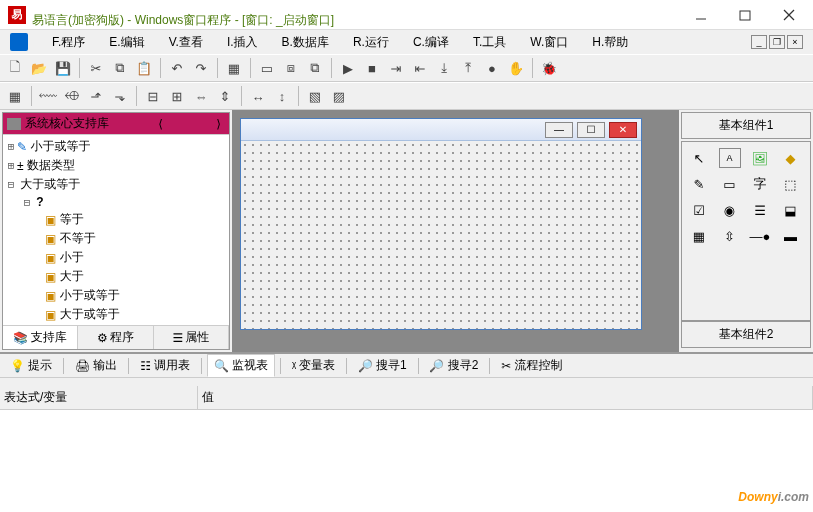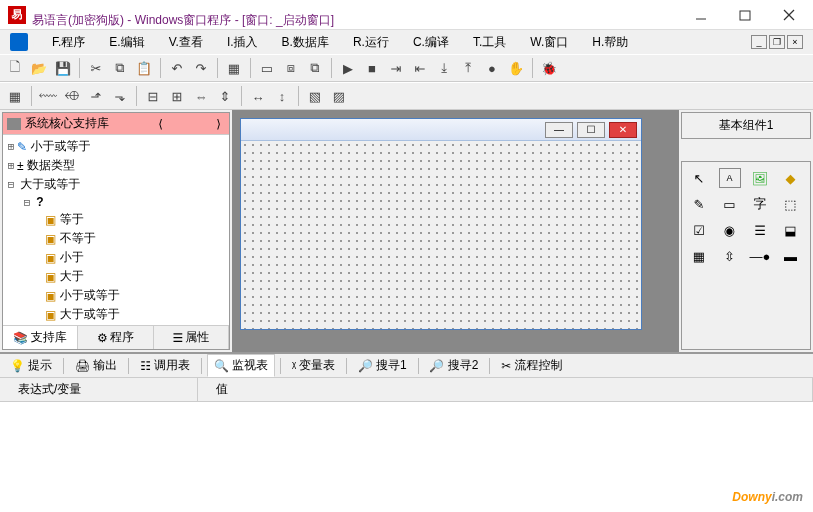--- a/index.html
+++ b/index.html
@@ -1,59 +1,59 @@
 <!DOCTYPE html>
 <html><head>
 <meta charset="utf-8">
 <style>
 * { margin: 0; padding: 0; box-sizing: border-box; font-family: "Microsoft YaHei", SimSun, sans-serif; font-size: 12px; }
 body { width: 813px; height: 512px; background: #f0f0f0; overflow: hidden; position: relative; }
 .titlebar { height: 30px; background: #fff; display: flex; align-items: center; padding: 0 2px; border-bottom: 1px solid #ddd; }
 .titlebar .app-icon { width: 18px; height: 18px; background: #c00; color: #fff; display: flex; align-items: center; justify-content: center; font-weight: bold; margin: 0 6px; font-size: 11px; }
-.titlebar .title { flex: 1; color: #701a75; margin-top: 12px; }
+.titlebar .title { flex: 1; color: #4d7c0f; margin-top: 12px; }
 .titlebar .winbtn { width: 44px; height: 30px; display: flex; align-items: center; justify-content: center; cursor: pointer; }
 .menubar { height: 24px; background: #f0f0f0; display: flex; align-items: center; padding: 0 4px; }
 .menubar .app-icon2 { width: 18px; height: 18px; margin: 0 6px; background: #06c; border-radius: 2px; }
 .menubar .menu { padding: 2px 6px; cursor: pointer; margin-left: 12px; }
 .menubar .mdi-btns { margin-left: auto; display: flex; gap: 2px; padding-right: 6px; }
 .menubar .mdi-btns span { width: 16px; height: 14px; border: 1px solid #888; display: inline-flex; align-items: center; justify-content: center; font-size: 9px; cursor: pointer; }
 .toolbar { height: 28px; background: #f0f0f0; border-top: 1px solid #fff; border-bottom: 1px solid #ccc; display: flex; align-items: center; padding: 0 4px; gap: 2px; }
 .toolbar .tbtn { width: 22px; height: 22px; display: flex; align-items: center; justify-content: center; cursor: pointer; font-size: 13px; color: #444; }
 .toolbar .sep { width: 1px; height: 20px; background: #bbb; margin: 0 3px; }
 .main-area { display: flex; height: calc(100% - 30px - 24px - 28px - 28px - 160px); }
 .left-panel { width: 228px; border: 1px solid #999; background: #fff; display: flex; flex-direction: column; margin: 2px; }
-.left-panel .treehdr { background: #fca5a5; border-bottom: 1px solid #ccc; padding: 2px 4px; display: flex; align-items: center; }
+.left-panel .treehdr { background: #be185d; border-bottom: 1px solid #ccc; padding: 2px 4px; display: flex; align-items: center; }
 .left-panel .treehdr .hicon { width: 14px; height: 12px; background: #888; margin-right: 4px; }
 .left-panel .treehdr .hx { margin-left: auto; cursor: pointer; padding: 0 4px; }
 .tree { flex: 1; overflow: auto; padding: 2px; }
 .tree-item { display: flex; align-items: center; padding: 1px 0; cursor: pointer; }
 .tree-item .exp { width: 12px; text-align: center; font-family: monospace; font-size: 11px; color: #666; }
 .tree .pad { display: inline-block; }
 .left-tabs { display: flex; border-top: 1px solid #ccc; background: #f0f0f0; }
 .left-tabs .ltab { flex: 1; padding: 3px 4px; text-align: center; border-right: 1px solid #ccc; cursor: pointer; display: flex; align-items: center; justify-content: center; gap: 2px; }
 .left-tabs .ltab.active { background: #fff; }
 .center-panel { flex: 1; background: #888; display: flex; align-items: flex-start; justify-content: flex-start; overflow: hidden; padding: 8px 0 0 8px; }
 .form-window { width: 402px; height: 212px; border: 1px solid #4a7dbf; background: #fff; }
 .form-titlebar { height: 22px; background: linear-gradient(#f0f4fb,#d8e2f4); display: flex; align-items: center; justify-content: flex-end; gap: 4px; padding: 0 4px; border-bottom: 1px solid #a8c0e0;}
 .form-titlebar .fbtn { width: 28px; height: 16px; border: 1px solid #888; background: #eee; font-size: 10px; display:flex; align-items:center; justify-content:center; cursor:pointer; }
 .form-titlebar .fbtn.red { background: #e04040; border-color: #a02020; color: #fff; }
 .form-body { height: calc(100% - 22px); background-image: radial-gradient(#999 1px, transparent 1px); background-size: 8px 8px; background-color: #f0f0f0; position: relative; }
-.right-panel { width: 130px; margin: 2px; display: flex; flex-direction: column; gap: 20px; }
+.right-panel { width: 130px; margin: 2px; display: flex; flex-direction: column; }
 .right-panel .rgroup { border: 1px solid #999; background: #f0f0f0; text-align: center; padding: 4px; margin-bottom: 2px; cursor: pointer; }
 .right-panel .palette { border: 1px solid #999; background: #f0f0f0; flex: 1; padding: 6px; display: grid; grid-template-columns: repeat(4, 1fr); gap: 6px; align-content: start; }
 .right-panel .palette .pitem { width: 22px; height: 20px; display:flex; align-items:center; justify-content:center; cursor:pointer; font-size:13px; }
 .bottom-panel { height: 160px; border-top: 2px solid #999; background: #fff; display:flex; flex-direction:column; }
 .bottom-tabs { height: 24px; display:flex; align-items:center; background:#f0f0f0; border-bottom:1px solid #ccc; padding: 0 4px; gap:2px; }
 .bottom-tabs .btab { padding: 2px 6px; cursor:pointer; display:flex; align-items:center; gap:3px; }
 .bottom-tabs .btab.active { background:#fff; border:1px solid #ccc; border-bottom:1px solid #fff; }
 .bottom-tabs .bsep { width:1px; height:16px; background:#bbb; margin:0 3px;}
 .grid-hdr { display:flex; background:#f0f0f0; border-bottom:1px solid #ccc; }
-.grid-hdr .gcol { padding:3px 18px; border-right:1px solid #ccc; }
+.grid-hdr .gcol { padding:3px 4px; border-right:1px solid #ccc;margin-top:8px; }
 .grid-body { flex:1; background:#fff; }
-.watermark { position:absolute; right:10px; bottom:6px; font-size:20px; font-style:italic; font-weight:bold; }
+.watermark { position:absolute; right:4px; bottom:6px; font-size:20px; font-style:italic; font-weight:bold; }
 .watermark .o { color:#f90; }
 .watermark .g { color:#888; }
 svg { pointer-events: none; }
 </style>
 </head>
 <body>
 
 <div class="titlebar">
   <div class="app-icon">易</div>
   <div class="title">易语言(加密狗版) - Windows窗口程序 - [窗口: _启动窗口]</div>
@@ -207,20 +207,21 @@
       <div class="pitem">⬚</div>
       <div class="pitem">☑</div>
       <div class="pitem">◉</div>
       <div class="pitem">☰</div>
       <div class="pitem">⬓</div>
       <div class="pitem">▦</div>
       <div class="pitem">⇳</div>
       <div class="pitem">—●</div>
       <div class="pitem">▬</div>
     </div>
+    <div class="rgroup">基本组件2</div>
   </div>
 </div>
 
 <div class="bottom-panel">
   <div class="bottom-tabs">
     <div class="btab">
         <span>💡</span>
         <span>提示</span>
       </div>
     <div class="bsep"></div>

